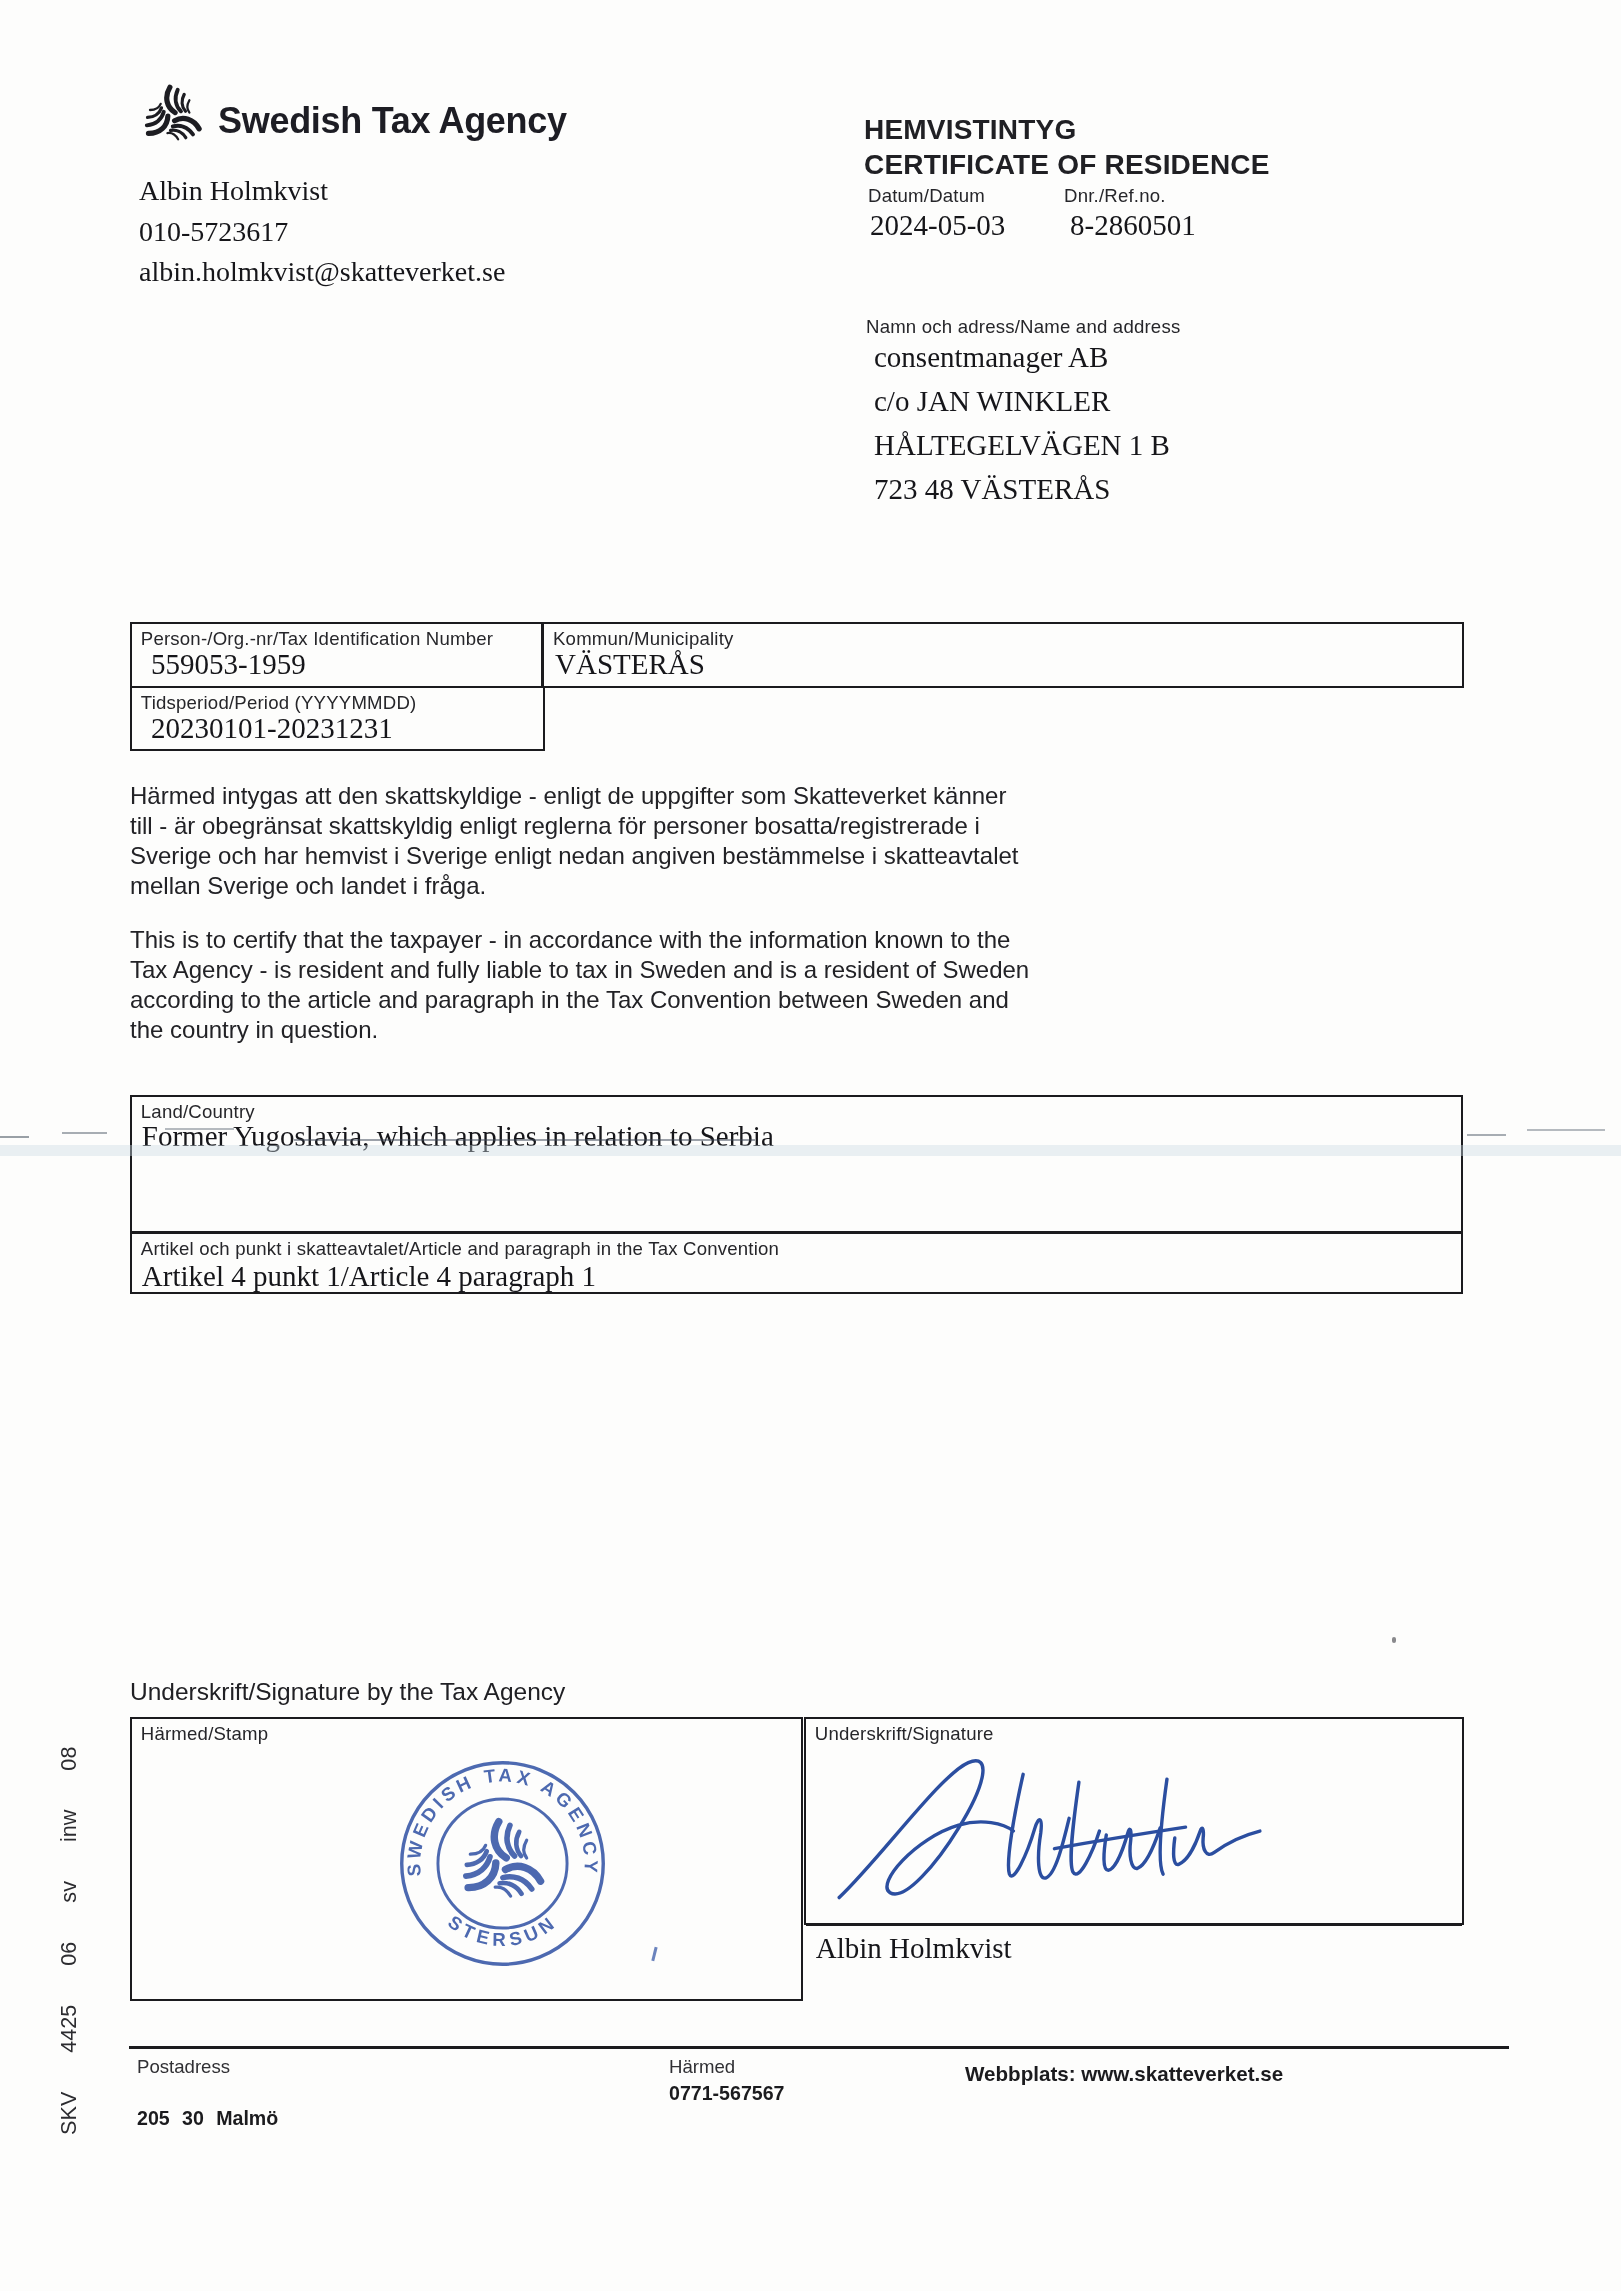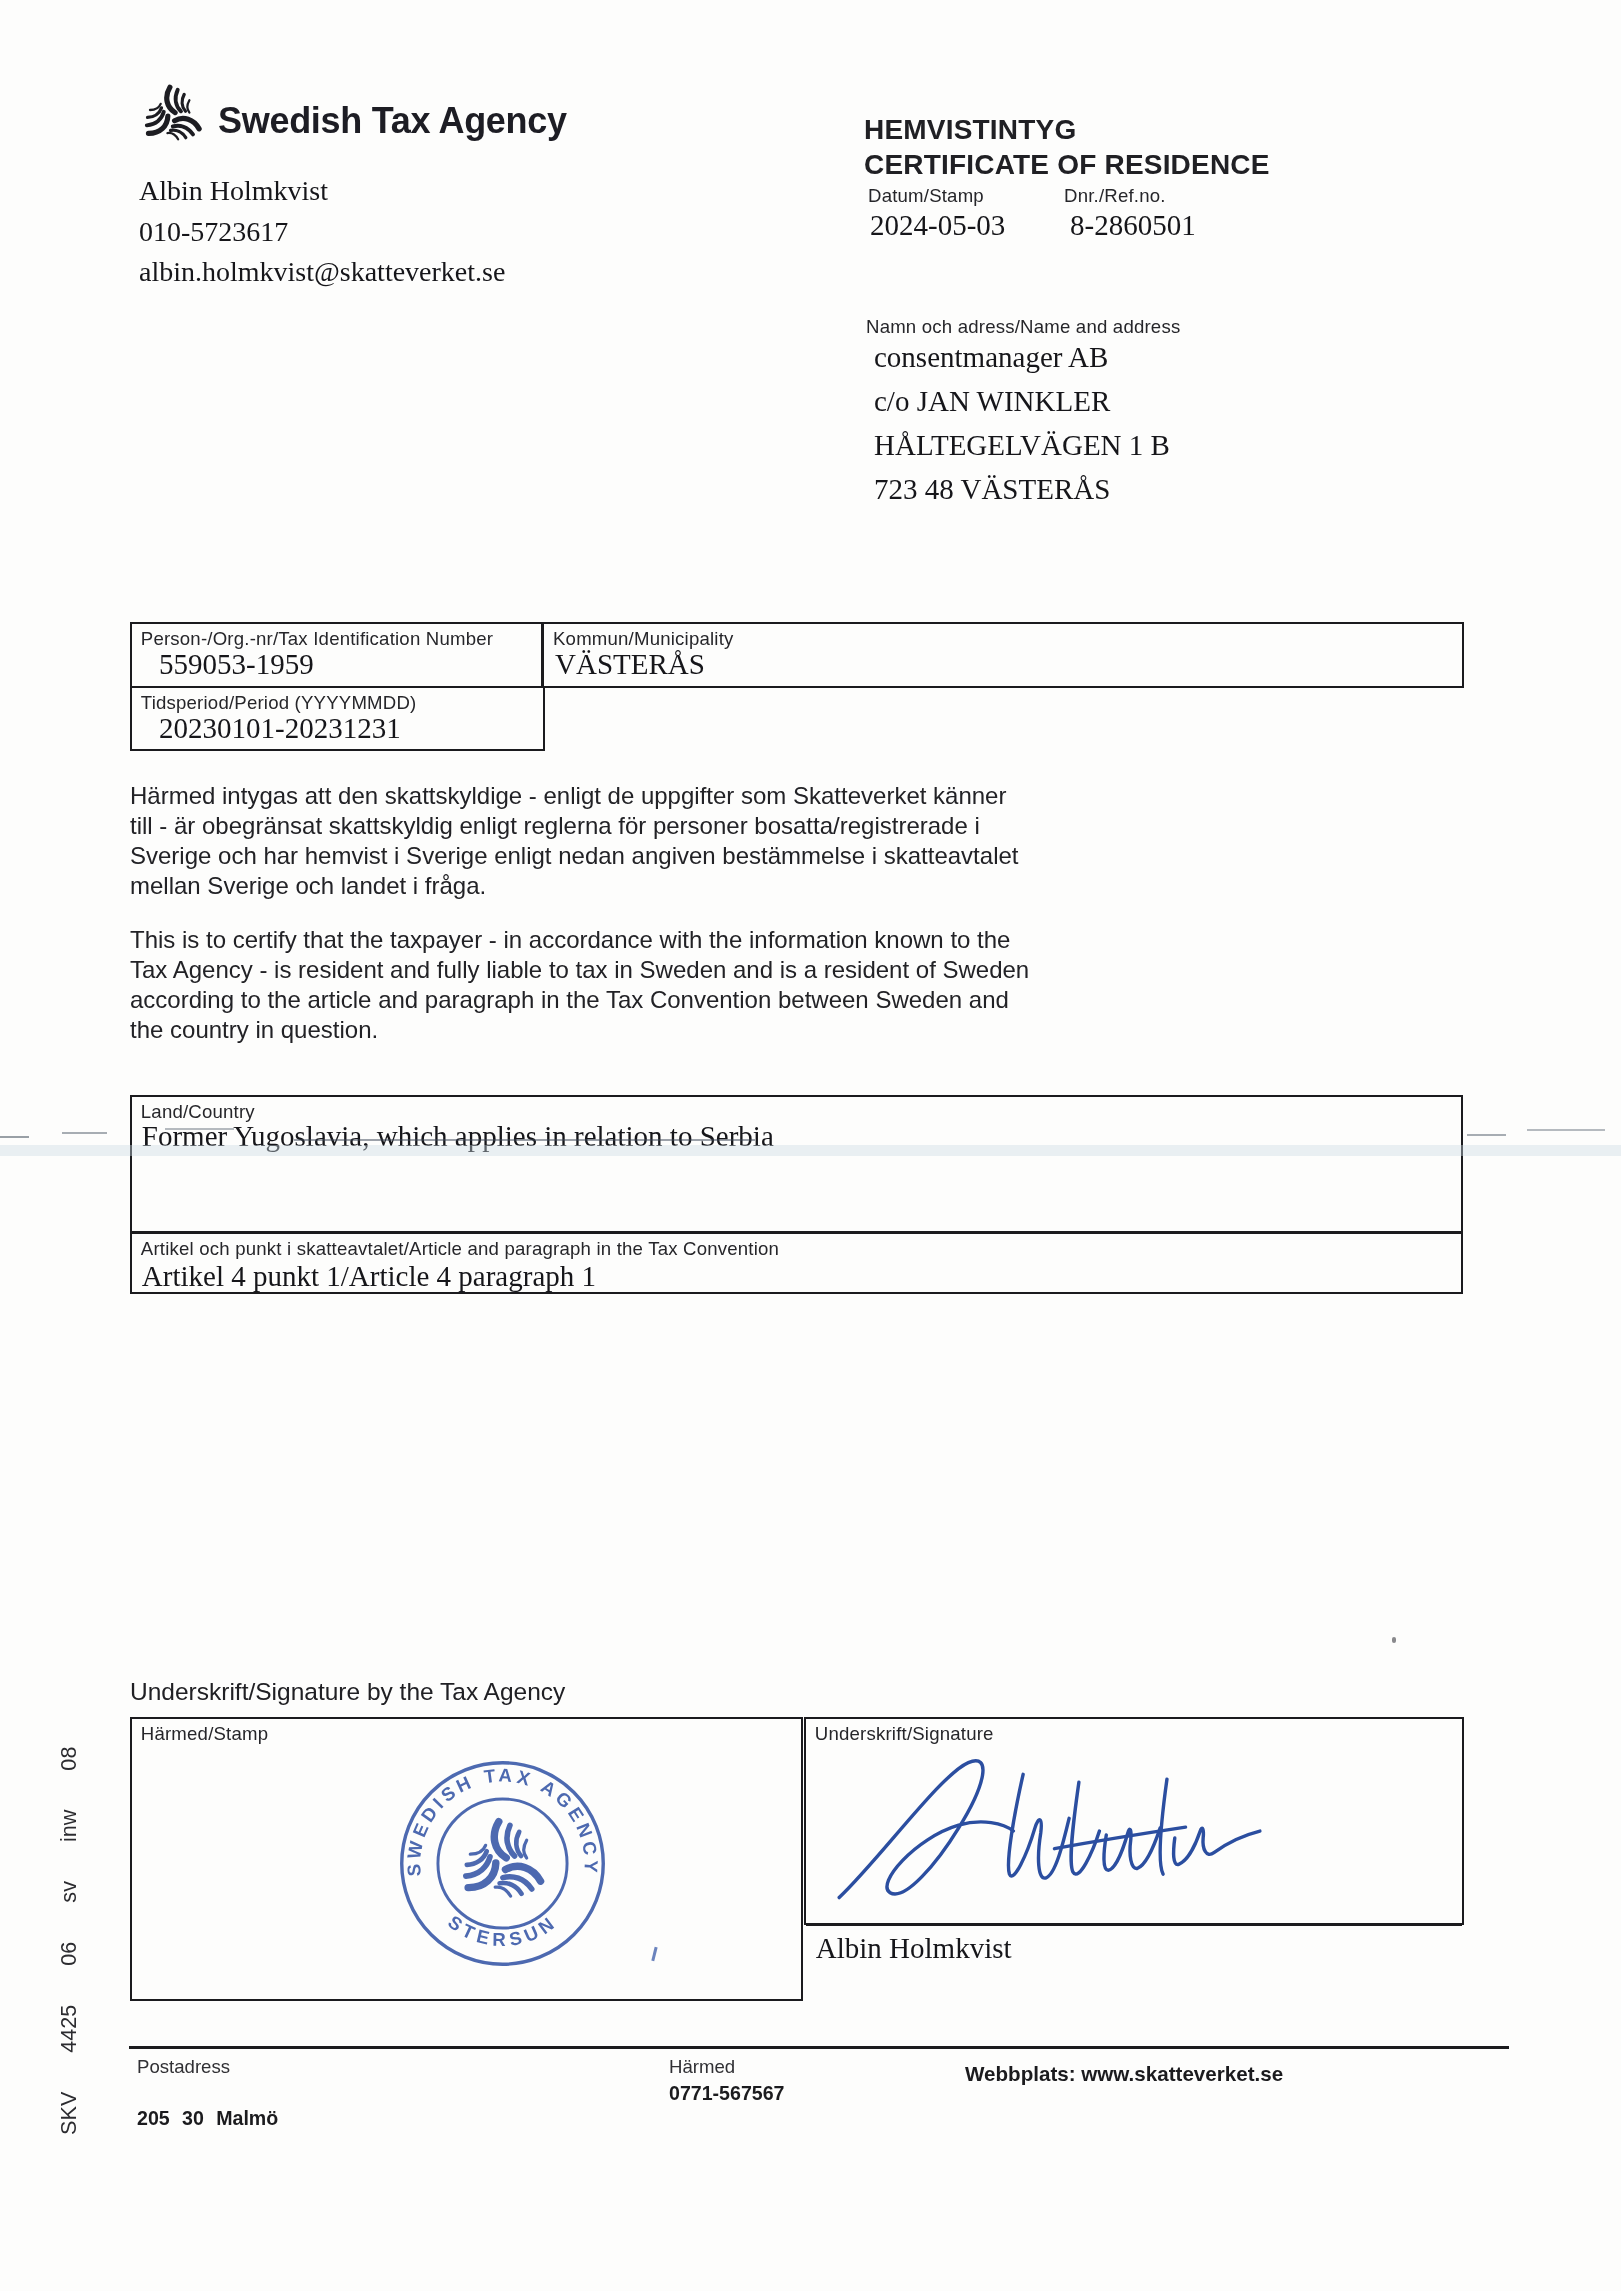--- a/index.html
+++ b/index.html
@@ -11,21 +11,21 @@
   }
   .abs{position:absolute;}
   .label{font-size:18.6px;color:#26262a;letter-spacing:0.2px;}
   .serif{font-family:"Liberation Serif",serif;font-size:29px;color:#16161a;}
   .bold{font-weight:bold;}
   .title{font-size:28px;font-weight:bold;letter-spacing:0.2px;color:#202024;}
   .para{font-size:24px;line-height:30px;white-space:pre-line;color:#222226;width:970px;}
   .lines{white-space:pre-line;}
   .boxed{border:2.9px solid #1b1b1e;box-sizing:border-box;background:transparent;}
   .cell-label{position:absolute;left:8.8px;top:3.9px;}
-  .cell-value{position:absolute;left:27px;top:23.5px;}
+  .cell-value{position:absolute;left:19px;top:23.5px;}
   .vline{position:absolute;top:0;bottom:0;width:2.9px;background:#1b1b1e;}
   .hline{position:absolute;left:0;right:0;height:2.9px;background:#1b1b1e;}
   .footer-label{font-size:18.6px;color:#303034;}
   .footer-value{font-size:19.6px;font-weight:bold;color:#1b1b1e;}
   .form-code{
     width:392px;height:25.5px;font-size:21.6px;color:#2c2c30;word-spacing:33px;
     transform:rotate(-90deg);text-align:center;
   }
   .artifact{position:absolute;pointer-events:none;}
 </style>
@@ -55,21 +55,21 @@
 
   <div class="abs bold" style="left:218px;top:100px;font-size:36px;letter-spacing:-0.3px;color:#1d1d24;">Swedish Tax Agency</div>
 
   <div class="abs serif" style="left:139px;top:175px;font-size:28px;">Albin Holmkvist</div>
   <div class="abs serif" style="left:139px;top:216px;font-size:28px;">010-5723617</div>
   <div class="abs serif" style="left:139px;top:256px;font-size:28px;">albin.holmkvist@skatteverket.se</div>
 
   <div class="abs title" style="left:864px;top:114px;">HEMVISTINTYG</div>
   <div class="abs title" style="left:864px;top:149px;">CERTIFICATE OF RESIDENCE</div>
 
-  <div class="abs label" style="left:868px;top:185px;">Datum/Stamp</div>
+  <div class="abs label" style="left:868px;top:185px;">Datum/Datum</div>
   <div class="abs label" style="left:1064px;top:185px;">Dnr./Ref.no.</div>
   <div class="abs serif" style="left:870px;top:209px;">2024-05-03</div>
   <div class="abs serif" style="left:1070px;top:209px;">8-2860501</div>
 
   <div class="abs label" style="left:866px;top:316px;">Namn och adress/Name and address</div>
   <div class="abs serif lines" style="left:874px;top:335px;line-height:44px;">consentmanager AB
 c/o JAN WINKLER
 HÅLTEGELVÄGEN 1 B
 723 48 VÄSTERÅS</div>
 

